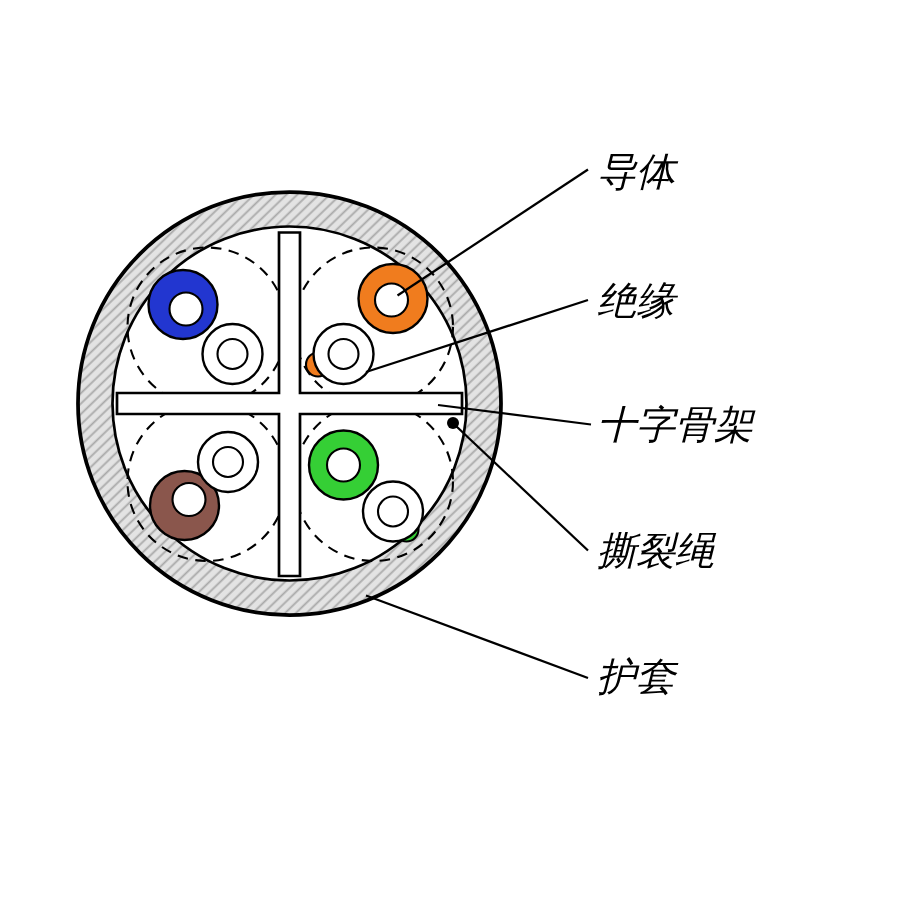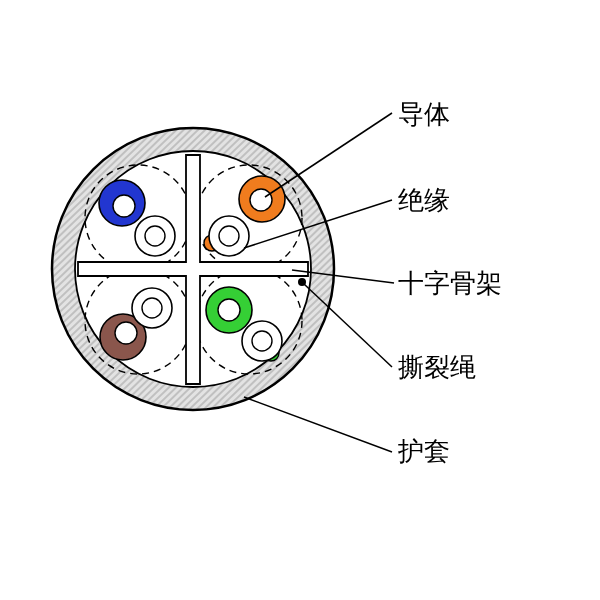--- a/index.html
+++ b/index.html
@@ -8,20 +8,21 @@
     width: 600px;
     height: 600px;
     background: #ffffff;
     overflow: hidden;
     font-family: "Liberation Serif", "DejaVu Serif", serif;
   }
   .stage {
     position: relative;
     width: 600px;
     height: 584px;
+    font-style: italic;
   }
   svg text {
     font-family: "Liberation Serif", "DejaVu Serif", serif;
     font-size: 26px;
     fill: #000000;
   }
 </style>
 </head>
 <body>
 

